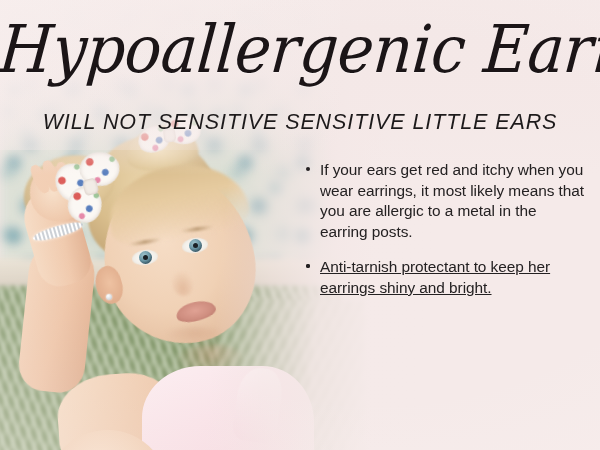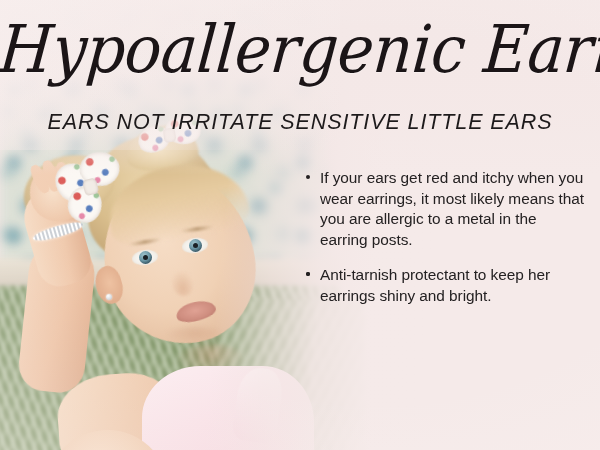--- a/index.html
+++ b/index.html
@@ -286,32 +286,32 @@
     font-family:"Liberation Sans", sans-serif;
     font-style:italic;
     font-weight:400;
     font-size:21.5px;
     letter-spacing:.9px;
     color:#1d1a1b;
     white-space:nowrap;
   }
 
   .bullets {
-    position:absolute; left:305px; top:168px; width:282px;
+    position:absolute; left:305px; top:160px; width:282px;
   }
   .bullet {
     position:relative;
     padding-left:15px;
     margin-bottom:15px;
     font-size:15.4px;
     line-height:20.6px;
     color:#242122;
     letter-spacing:-0.05px;
   }
-  .bullet:last-child { margin-bottom:0; }
+  .bullet:last-child { margin-bottom:0;text-decoration:underline; }
   .bullet .dot {
     position:absolute; left:1px; top:7px;
     width:4px; height:4px; background:#242122; border-radius:50%;
   }
 </style>
 </head>
 <body>
 
 <div class="banner">
 
@@ -374,21 +374,21 @@
     <div class="wash-right"></div>
     <div class="wash-top"></div>
     <div class="wash-topleft"></div>
     <div class="vignette"></div>
   </div>
 
   <div class="text-layer">
 
     <div class="title">Hypoallergenic Earrings</div>
 
-    <div class="subtitle">EARS NOT IRRITATE SENSITIVE LITTLE EARS</div>
+    <div class="subtitle">WILL NOT SENSITIVE SENSITIVE LITTLE EARS</div>
 
     <ul class="bullets" style="list-style:none;">
       <li class="bullet">
         <span class="dot"></span>
         <span>If your ears get red and itchy when you wear earrings, it most likely means that you are allergic to a metal in the earring posts.</span>
       </li>
       <li class="bullet">
         <span class="dot"></span>
       </li>
       <li class="bullet">

